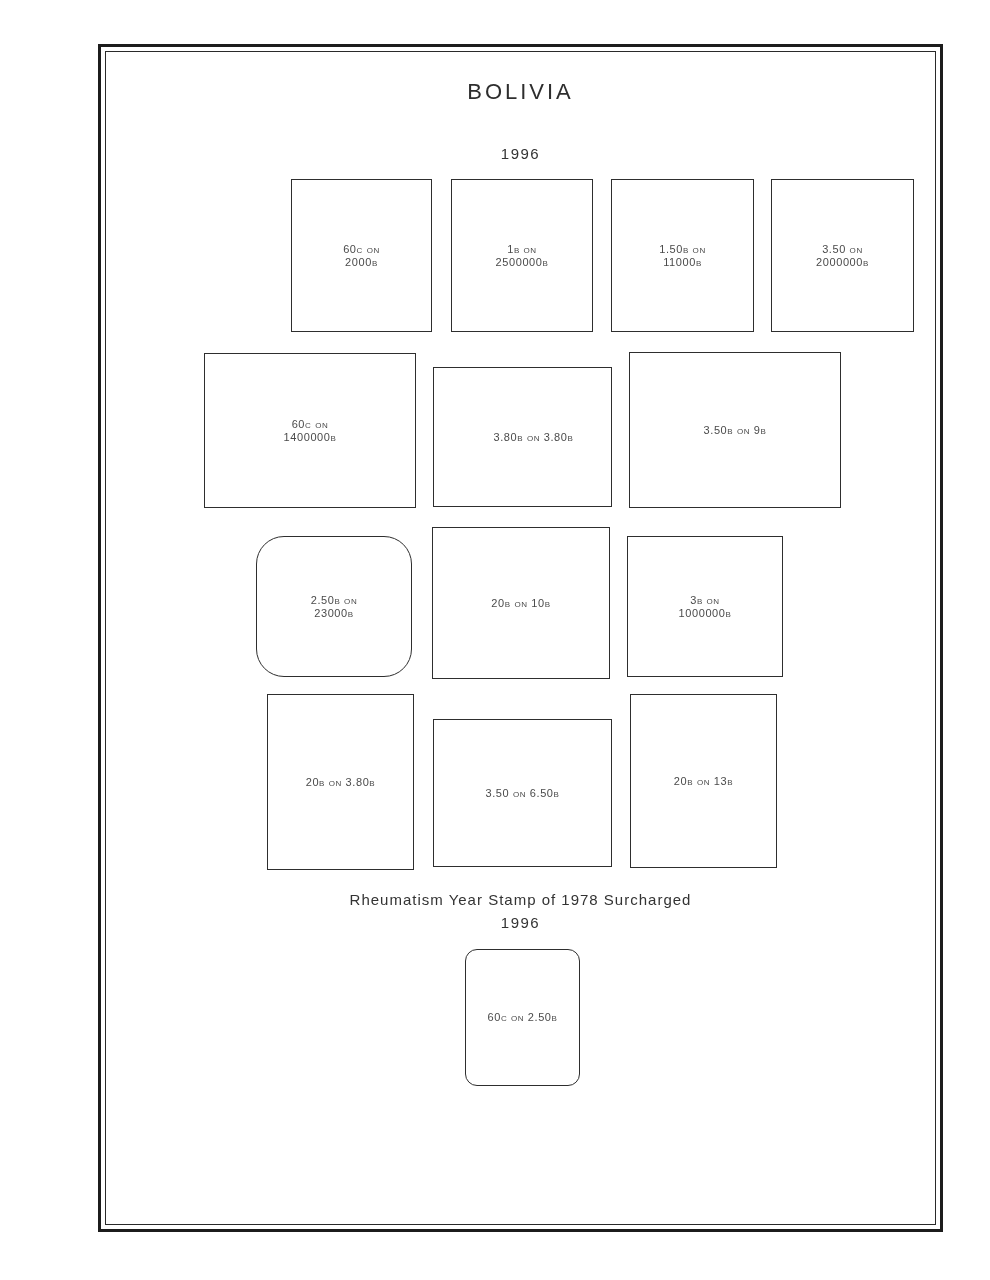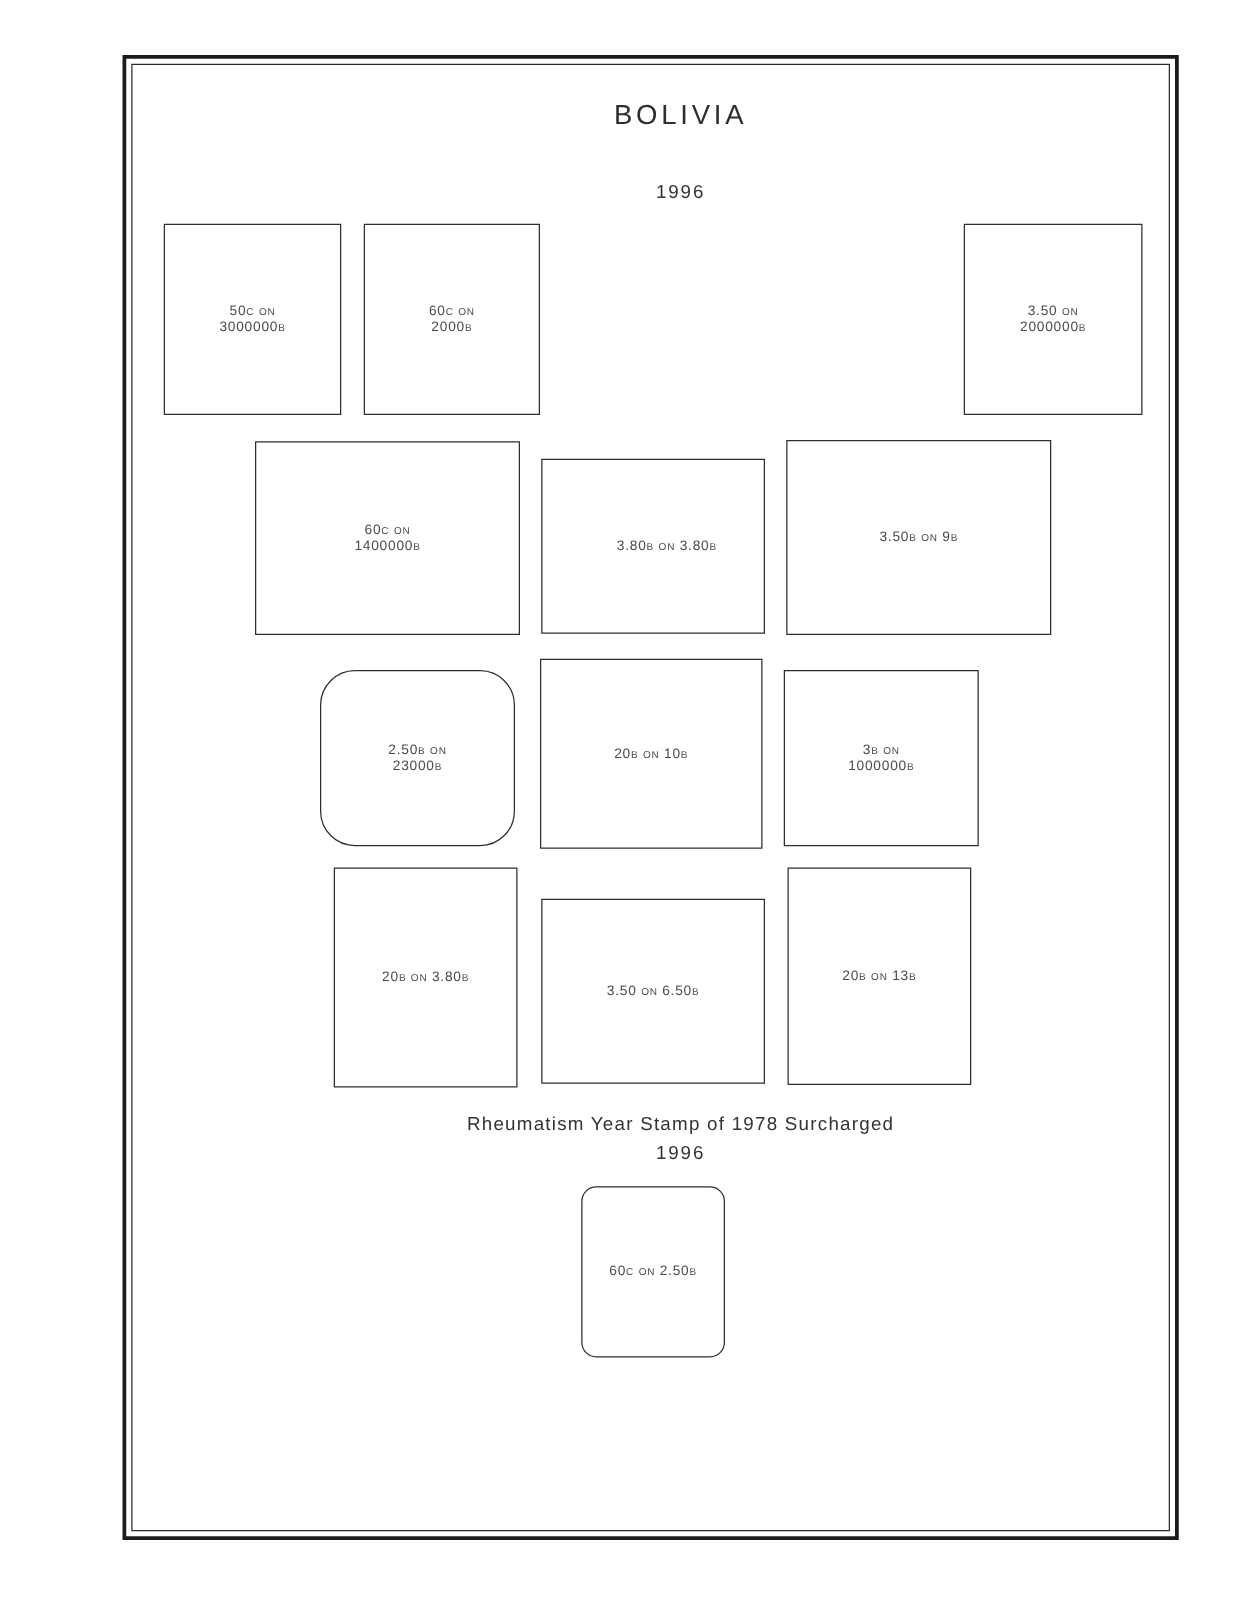--- a/index.html
+++ b/index.html
@@ -32,21 +32,20 @@
     right: 4px;
     bottom: 4px;
     border: 1px solid #2a2a2a;
   }
   .heading {
     position: absolute;
     left: 98px;
     width: 845px;
     text-align: center;
     color: #2e2e2e;
-    padding-left: 24px;
   }
   .country-title {
     top: 79px;
     font-size: 22px;
     letter-spacing: 3px;
   }
   .section-title {
     font-size: 15px;
     letter-spacing: 1px;
     color: #333333;
@@ -86,27 +85,31 @@
 <div class="canvas">
 
   <div class="page-frame">
     <div class="page-frame-inner"></div>
   </div>
 
   <div class="heading country-title">BOLIVIA</div>
 
   <div class="heading section-year s1-year">1996</div>
 
-  <div class="stamp" style="left:131px; top:179px; width:142px; height:153px;">
-    <span class="stamp-label">50c on
-3000000b</span>
-  </div>
   <div class="stamp" style="left:291px; top:179px; width:141px; height:153px;">
     <span class="stamp-label">60c on
 2000b</span>
+  </div>
+  <div class="stamp" style="left:451px; top:179px; width:142px; height:153px;">
+    <span class="stamp-label">1b on
+2500000b</span>
+  </div>
+  <div class="stamp" style="left:611px; top:179px; width:143px; height:153px;">
+    <span class="stamp-label">1.50b on
+11000b</span>
   </div>
   <div class="stamp" style="left:771px; top:179px; width:143px; height:153px;">
     <span class="stamp-label">3.50 on
 2000000b</span>
   </div>
 
   <div class="stamp" style="left:204px; top:353px; width:212px; height:155px;">
     <span class="stamp-label">60c on
 1400000b</span>
   </div>

